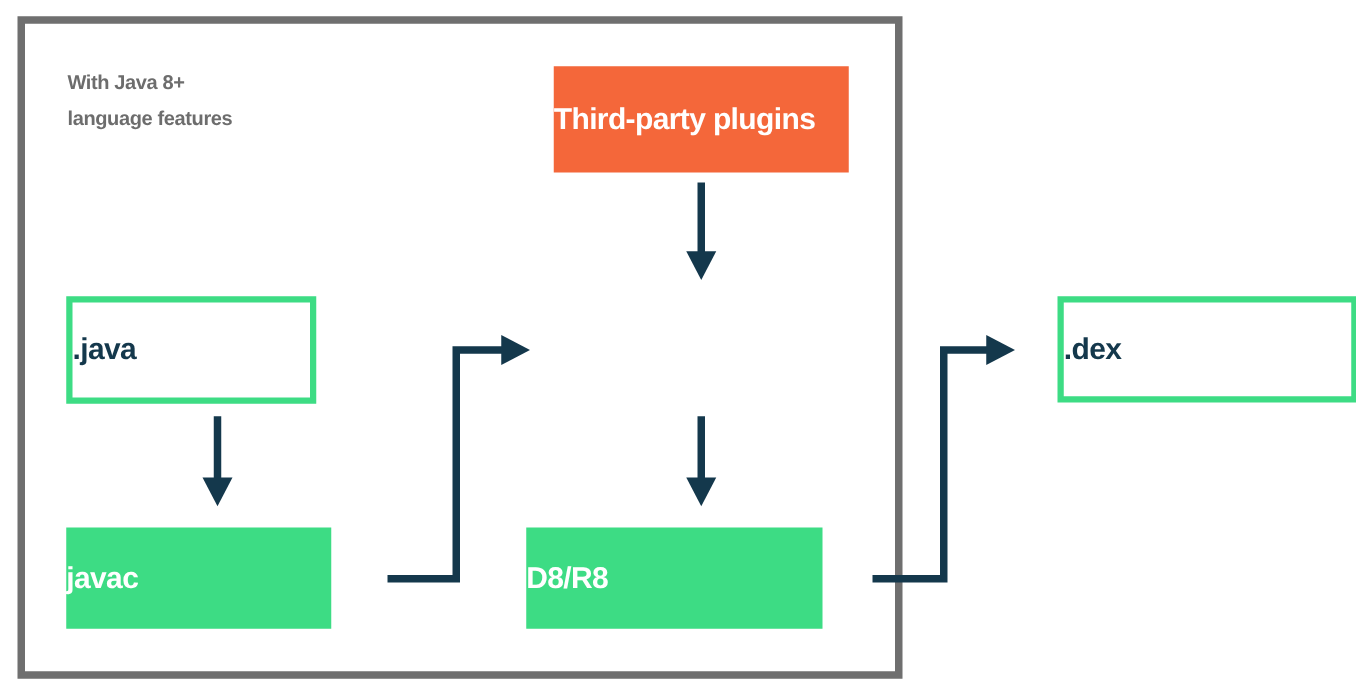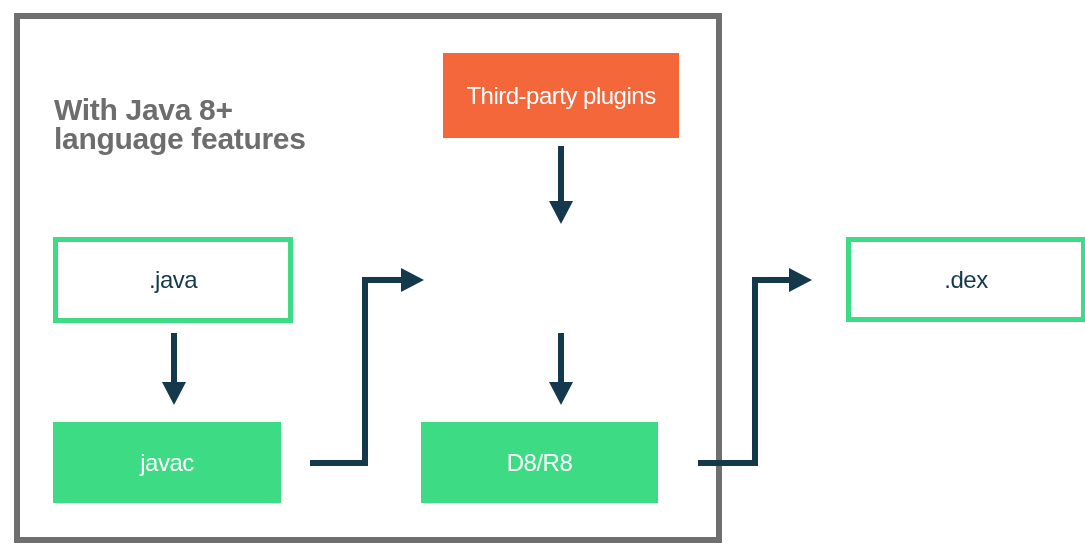--- a/index.html
+++ b/index.html
@@ -20,52 +20,50 @@
   .outer-box {
     position: absolute;
     left: 14px; top: 13px;
     width: 708px; height: 530px;
     border: 6px solid #6f6f6f;
     box-sizing: border-box;
   }
   .corner-label {
     position: absolute;
     font-weight: bold;
-    font-size: 30px;
+    font-size: 16px;
     letter-spacing: -0.3px;
     line-height: 29px;
     color: var(--gray);
-    margin-top: 43px;
   }
   .title-label { left: 54px; top: 52px; }
   .desugared-label {
     left: 830px; top: 186px;
     width: 240px;
     text-align: right;
     line-height: 26px;
   }
   .node {
     position: absolute;
     display: flex;
     align-items: center;
-    justify-content: center;
     box-sizing: border-box;
-    font-weight: normal;
+    font-weight: bold;
     font-size: 24px;
     letter-spacing: -0.5px;
     white-space: nowrap;
   }
   .node.filled-orange { background: var(--orange); color: #ffffff; }
   .node.filled-green  { background: var(--green);  color: #ffffff; }
   .node.outline-green { background: #ffffff; border: 5px solid var(--green); color: var(--navy); }
   #n-plugins { left: 443px; top: 53px;  width: 236px; height: 85px; }
-  #n-java    { left: 53px;  top: 237px; width: 240px; height: 86px; }
+  #n-java    { left: 53px;  top: 237px; width: 200px; height: 86px; }
   #n-class   { left: 441px; top: 237px; width: 238px; height: 85px; }
   #n-dex     { left: 830px; top: 237px; width: 240px; height: 85px; margin-left: 16px; }
-  #n-javac   { left: 53px;  top: 422px; width: 228px; height: 81px; }
+  #n-javac   { left: 53px;  top: 422px; width: 212px; height: 81px; }
   #n-d8r8    { left: 421px; top: 422px; width: 237px; height: 81px; }
   .arrows {
     position: absolute;
     left: 0; top: 0;
     width: 1085px; height: 559px;
     pointer-events: none;
   }
   .arrows path {
     fill: none;
     stroke: var(--navy);

